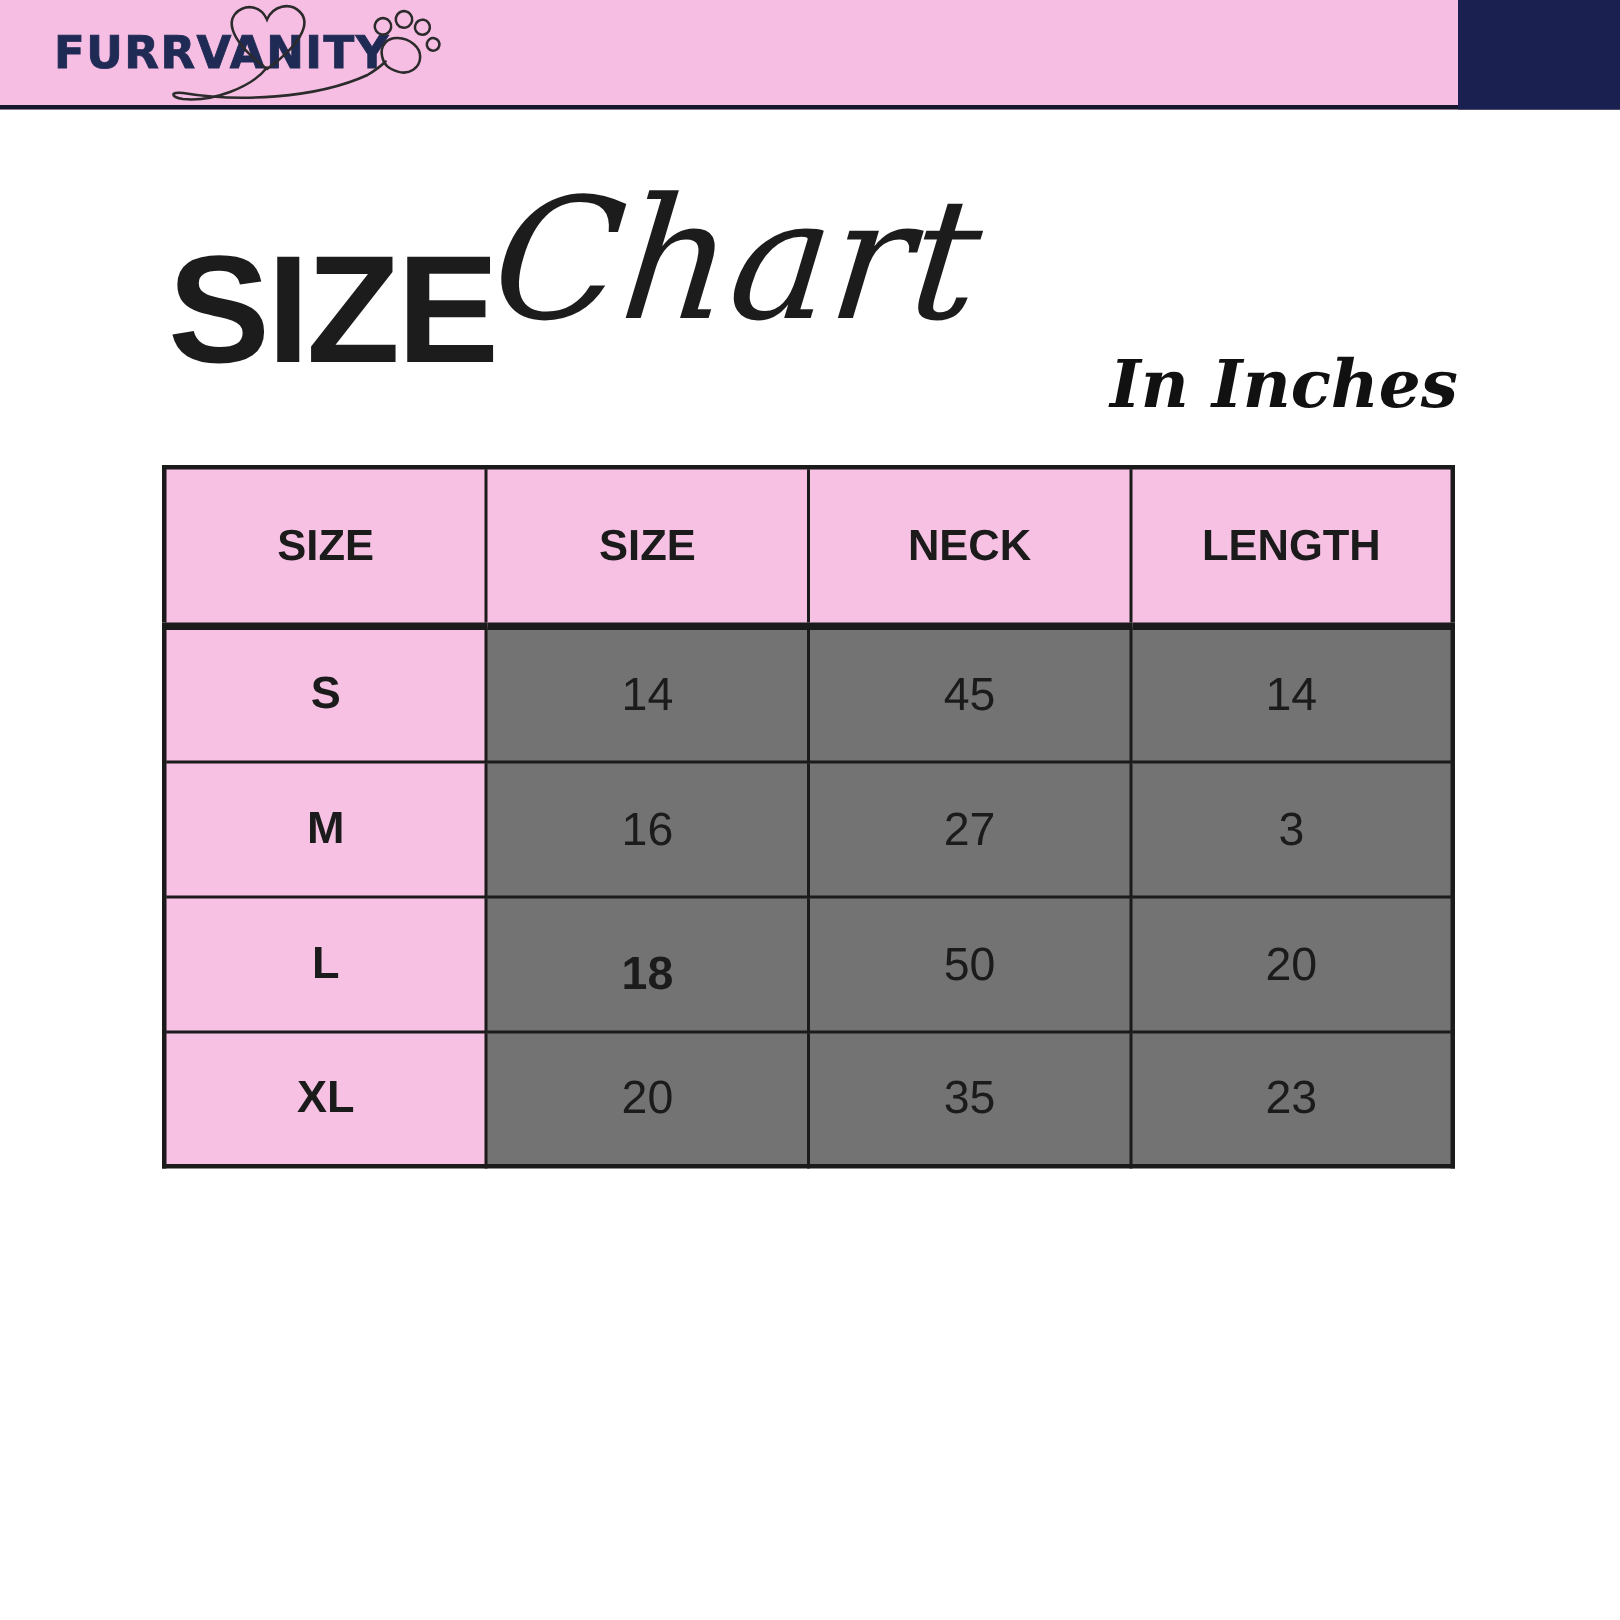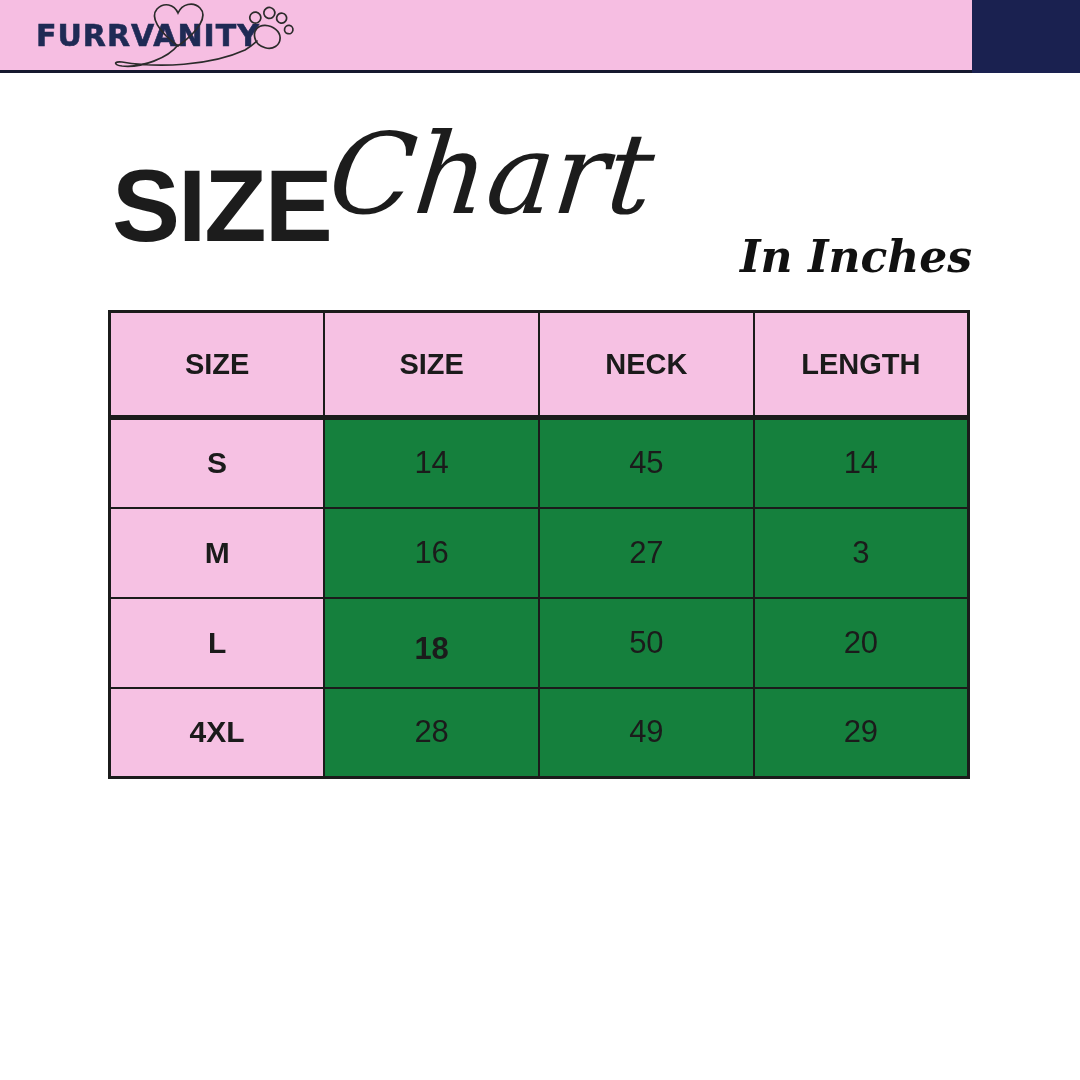--- a/index.html
+++ b/index.html
@@ -84,21 +84,21 @@
     background: #F6C1E3;
     font-size: 29px; font-weight: 700;
     border-bottom: 5px solid #1b1b1b;
   }
   .size-table tbody tr { height: 90px; }
   .size-table tbody th {
     background: #F6C1E3;
     font-size: 30px; font-weight: 700;
   }
   .size-table tbody td {
-    background: #15803d;
+    background: #737373;
     font-size: 31px; font-weight: 400; margin-left: 28px;
   }
   .size-table tbody td span { display: inline-block; }
   
   .size-table tbody tr:nth-child(3) td:nth-child(2) span { transform: translateY(6px); font-weight: bold; }
   .size-table tbody tr:nth-child(6) td:nth-child(3) span { transform: translateY(-6px); }
   .size-table tbody tr:nth-child(7) td:nth-child(2) span { transform: translateY(5px); }
   .size-table tbody tr:nth-child(7) td:nth-child(3) span { transform: translateY(-6px); }
   .size-table tbody tr:nth-child(7) td:nth-child(4) span { transform: translateY(5px); }
 </style>
@@ -158,21 +158,21 @@
         <td><span>27</span></td>
         <td><span>3</span></td>
       </tr>
       <tr>
         <th>L</th>
         <td><span>18</span></td>
         <td><span>50</span></td>
         <td><span>20</span></td>
       </tr>
       <tr>
-        <th>4XL</th>
-        <td><span>28</span></td>
-        <td><span>49</span></td>
-        <td><span>29</span></td>
+        <th>XL</th>
+        <td><span>20</span></td>
+        <td><span>35</span></td>
+        <td><span>23</span></td>
       </tr>
     </tbody>
   </table>
 
 </div>
 
 </body></html>

